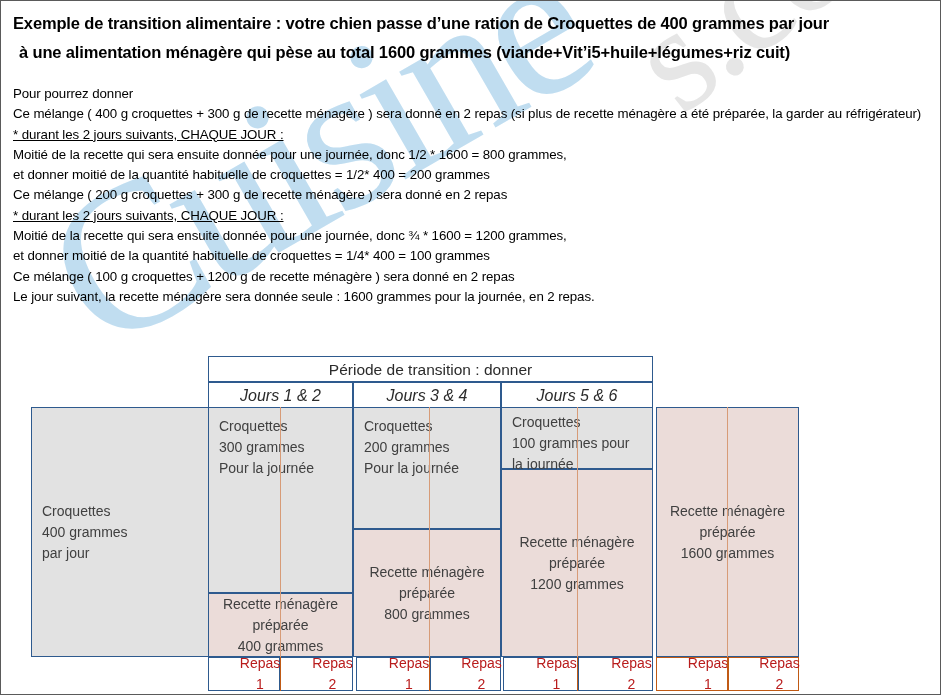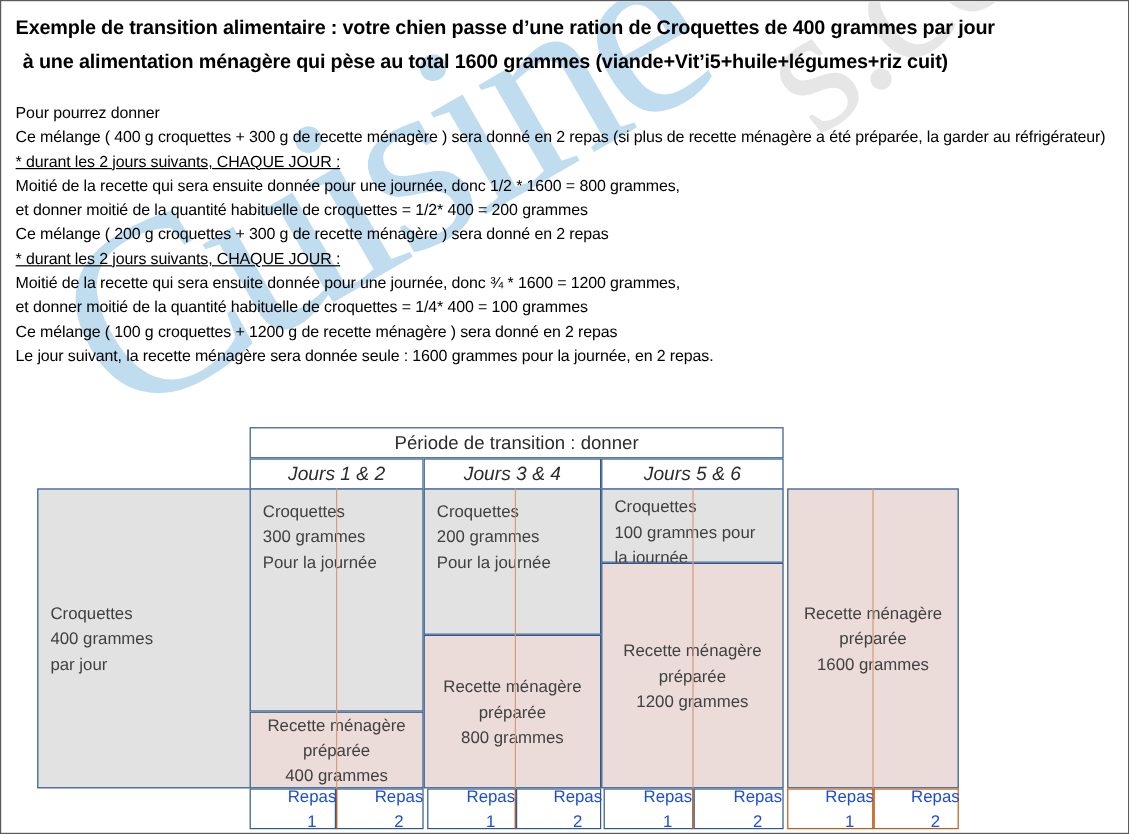--- a/index.html
+++ b/index.html
@@ -99,21 +99,21 @@
   .lft{display:flex;align-items:center;justify-content:flex-start;text-align:left;padding-left:10px;}
   .top{display:flex;align-items:flex-start;justify-content:flex-start;text-align:left;padding-left:10px;padding-top:8px;}
 
   .hdrtop{
     font-size:15.5px;color:#2b2b2b;
   }
   .hdrday{
     font-size:16px;color:#2b2b2b;font-style:italic;
   }
   .repas{
-    font-size:14px;color:#1d4ed8;padding-left:32px;
+    font-size:14px;color:#b91c1c;padding-left:32px;
   }
   
   .vsep{
     position:absolute;
     width:1.4px;
     background:#d79b77;
     z-index:4;
   }
   .vsep.dark{background:#c05a15;}
 </style>

